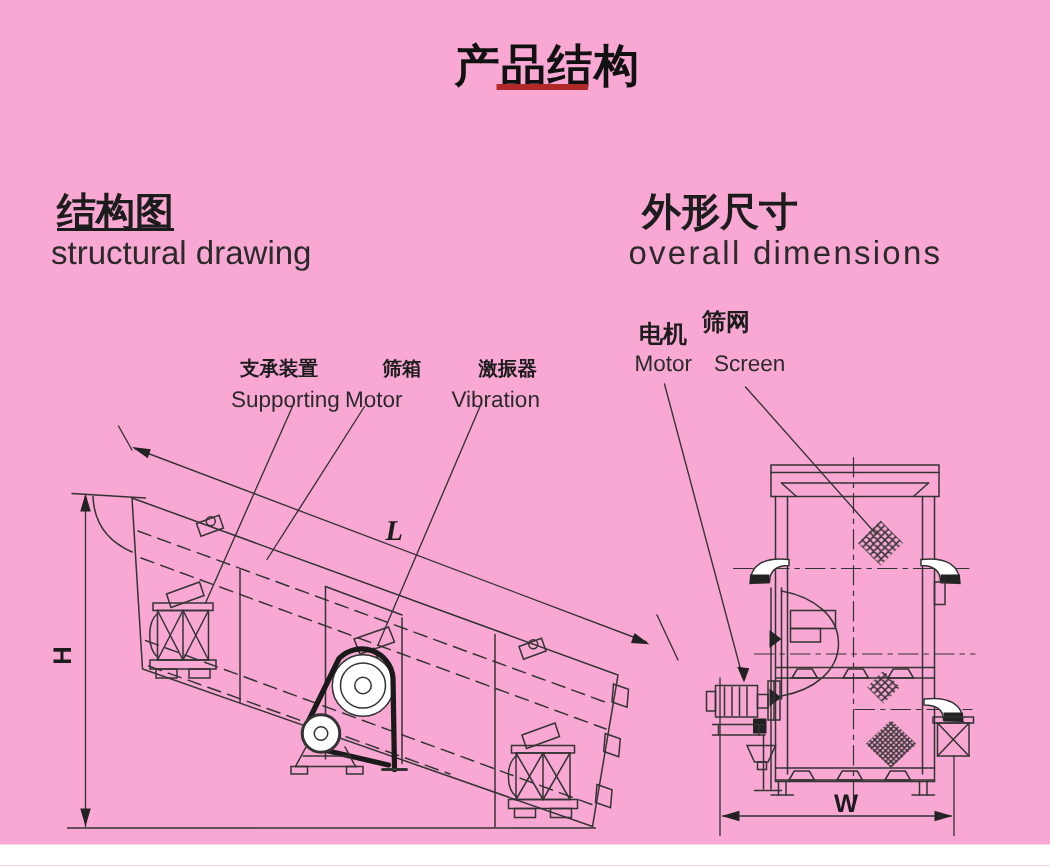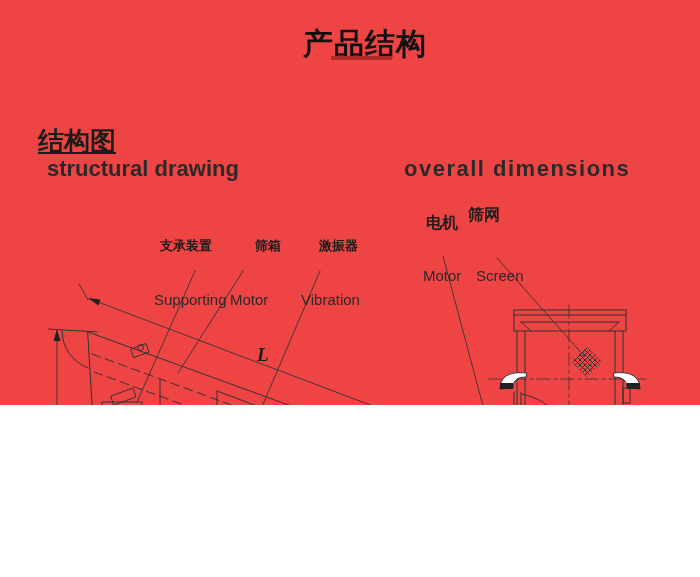--- a/index.html
+++ b/index.html
@@ -1,25 +1,25 @@
 <!DOCTYPE html>
 <html><head>
 <meta charset="utf-8">
 <style>
   html,body{margin:0;padding:0;}
   body{font-family:"Liberation Sans","DejaVu Sans",sans-serif;background:#fff;}
-  #stage{position:relative;width:700px;height:405px;background:#ef4444;overflow:hidden;color:#1c1c1c;text-align:center;}
+  #stage{position:relative;width:700px;height:563px;background:#f9a8d4;overflow:hidden;color:#1c1c1c;text-align:center;}
   .abs{position:absolute;white-space:nowrap;}
   .title{font-size:30px;font-weight:bold;letter-spacing:1px;color:#111;}
   .underline{height:4px;background:#b02a2a;}
   .hzh{font-size:26px;font-weight:bold;color:#1c1c1c;}
   .hen{font-size:22px;color:#2a2a2a;}
   .spaced{letter-spacing:1.5px;}
   .czh{font-size:13px;font-weight:bold;color:#1c1c1c;}
-  .cen{font-size:15px;color:#2a2a2a;margin-top:33px;}
+  .cen{font-size:15px;color:#2a2a2a;}
   .czh.small{font-size:16px;}
   .dim{font-size:17px;font-weight:bold;color:#1c1c1c;}
   .dimL{font-size:19px;font-style:italic;font-family:"Liberation Serif",serif;font-weight:bold;}
   .rot{transform:rotate(-90deg);transform-origin:center;}
   svg{position:absolute;left:0;top:0;}
   svg line,svg path,svg rect,svg circle,svg polygon,svg polyline{stroke:#333;stroke-width:1;fill:none;stroke-linecap:round;}
   svg .fillk{fill:#222;stroke:none;}
   svg .white{fill:#fff;}
   svg .thick{stroke-width:3.5;stroke:#1a1a1a;stroke-linejoin:round;}
   svg .med{stroke-width:2;}
@@ -242,23 +242,24 @@
         <line x1="480" y1="452" x2="480" y2="557" class="thin"></line>
         <line x1="636" y1="504" x2="636" y2="557" class="thin"></line>
       </g>
     </g>
   </svg>
 
   <div class="abs title" style="left:303px;top:24px;">产品结构</div>
   <div class="abs underline" style="left: 331px; top: 56px; width: 61px; background-color: rgb(176, 42, 42);"></div>
 
   <div class="abs hzh" style="left:38px;top:124px;text-decoration:underline;">结构图</div>
-  <div class="abs hen" style="left:47px;top:156px;font-weight:bold;">structural drawing</div>
-
-  <div class="abs hen spaced" style="left:404px;top:156px;font-weight:bold;">overall dimensions</div>
+  <div class="abs hen" style="left:34px;top:156px;">structural drawing</div>
+
+  <div class="abs hzh" style="left:428px;top:124px;">外形尺寸</div>
+  <div class="abs hen spaced" style="left:419px;top:156px;">overall dimensions</div>
 
   <div class="abs czh" style="left:160px;top:237px;">支承装置</div>
   <div class="abs czh" style="left:241px;top:237px;margin-left:14px;">筛箱</div>
   <div class="abs cen" style="left:154px;top:258px;">Supporting</div>
   <div class="abs cen" style="left:230px;top:258px;">Motor</div>
 
   <div class="abs czh" style="left:319px;top:237px;">激振器</div>
   <div class="abs cen" style="left:301px;top:258px;">Vibration</div>
 
   <div class="abs czh small" style="left:426px;top:213px;">电机</div>

